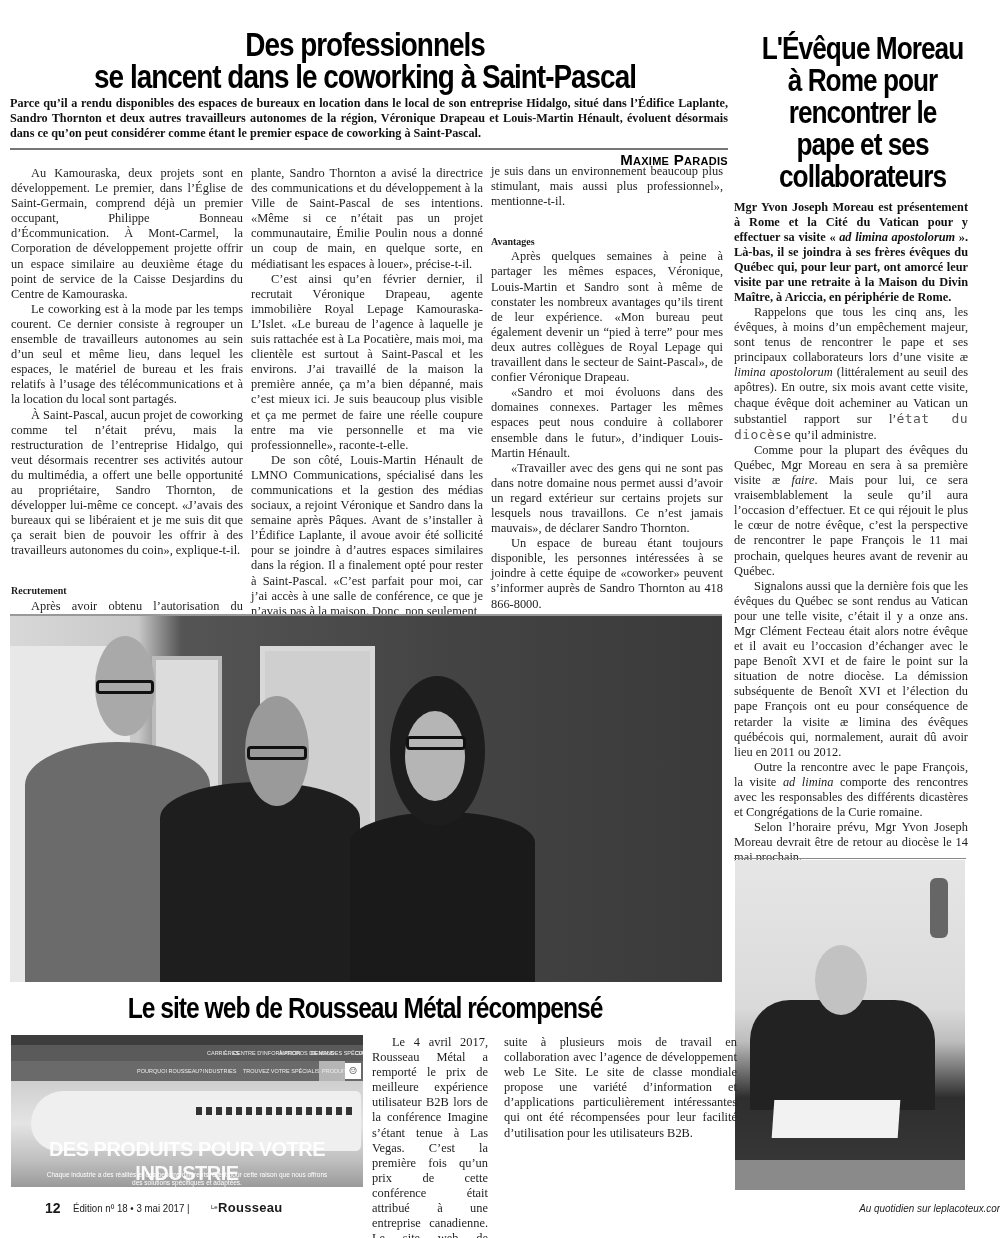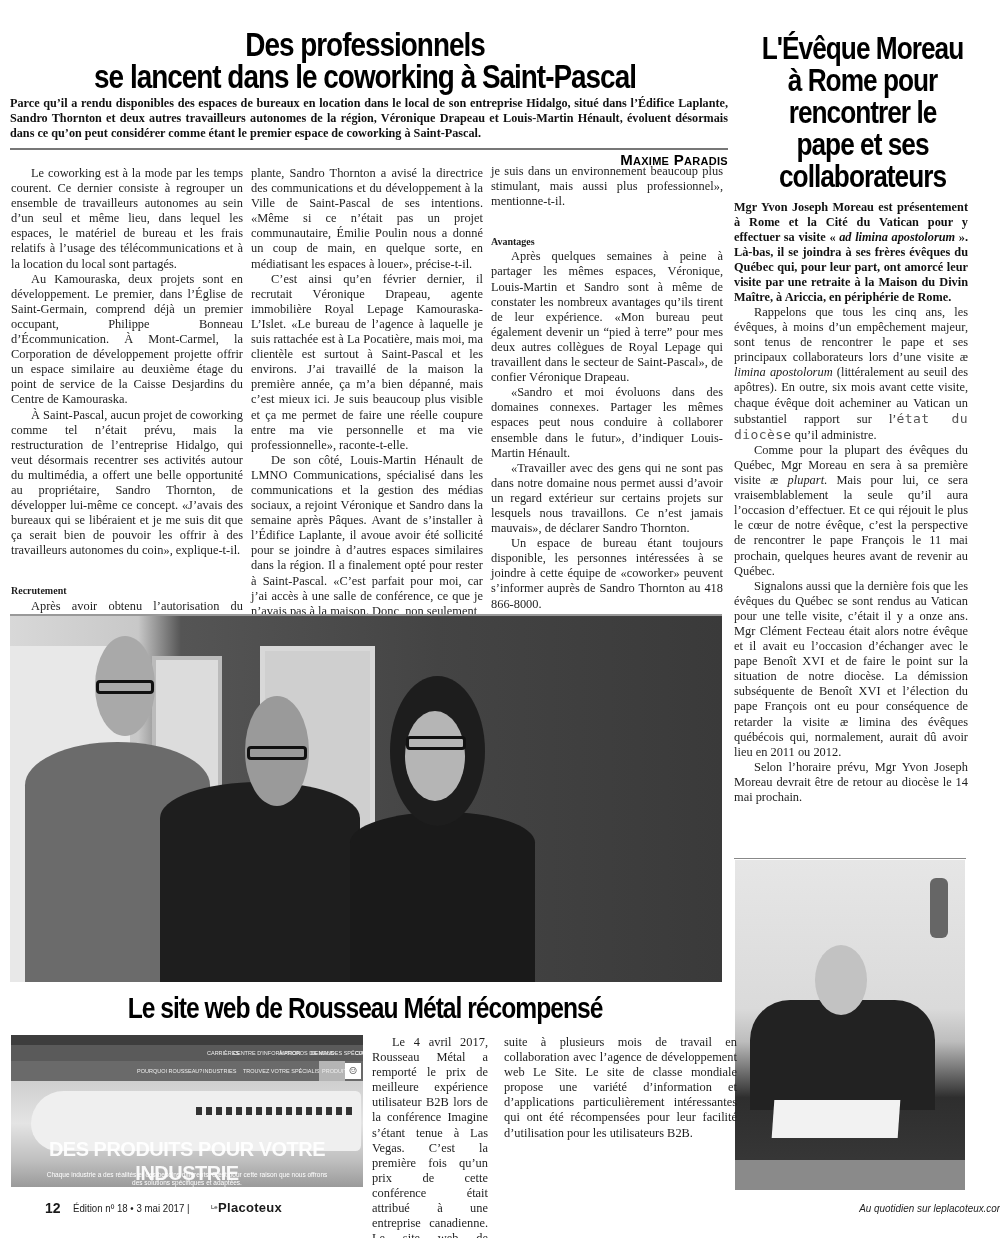--- a/index.html
+++ b/index.html
@@ -137,22 +137,22 @@
 <div id="main-title" class="headline">
   <div>Des professionnels</div>
   <div>se lancent dans le coworking à Saint-Pascal</div>
 </div>
 
 <div id="main-lede">Parce qu’il a rendu disponibles des espaces de bureaux en location dans le local de son entreprise Hidalgo, situé dans l’Édifice Laplante, Sandro Thornton et deux autres travailleurs autonomes de la région, Véronique Drapeau et Louis-Martin Hénault, évoluent désormais dans ce qu’on peut considérer comme étant le premier espace de coworking à Saint-Pascal.</div>
 <div id="lede-rule"></div>
 <div id="byline">Maxime Paradis</div>
 
 <div id="col1" class="col body-text">
+  <p>Au Kamouraska, deux projets sont en développement. Le premier, dans l’Église de Saint-Germain, comprend déjà un premier occupant, Philippe Bonneau d’Écommunication. À Mont-Carmel, la Corporation de développement projette offrir un espace similaire au deuxième étage du point de service de la Caisse Desjardins du Centre de Kamouraska.</p>
   <p>Le coworking est à la mode par les temps courent. Ce dernier consiste à regrouper un ensemble de travailleurs autonomes au sein d’un seul et même lieu, dans lequel les espaces, le matériel de bureau et les frais relatifs à l’usage des télécommunications et à la location du local sont partagés.</p>
-  <p>Au Kamouraska, deux projets sont en développement. Le premier, dans l’Église de Saint-Germain, comprend déjà un premier occupant, Philippe Bonneau d’Écommunication. À Mont-Carmel, la Corporation de développement projette offrir un espace similaire au deuxième étage du point de service de la Caisse Desjardins du Centre de Kamouraska.</p>
   <p>À Saint-Pascal, aucun projet de coworking comme tel n’était prévu, mais la restructuration de l’entreprise Hidalgo, qui veut désormais recentrer ses activités autour du multimédia, a offert une belle opportunité au propriétaire, Sandro Thornton, de développer lui-même ce concept. «J’avais des bureaux qui se libéraient et je me suis dit que ça serait bien de pouvoir les offrir à des travailleurs autonomes du coin», explique-t-il.</p>
   <div class="subhead">Recrutement</div>
   <p>Après avoir obtenu l’autorisation du propriétaire du bâtiment, Construction La-</p>
 </div>
 
 <div id="col2" class="col body-text">
   <p class="noindent">plante, Sandro Thornton a avisé la directrice des communications et du développement à la Ville de Saint-Pascal de ses intentions. «Même si ce n’était pas un projet communautaire, Émilie Poulin nous a donné un coup de main, en quelque sorte, en médiatisant les espaces à louer», précise-t-il.</p>
   <p>C’est ainsi qu’en février dernier, il recrutait Véronique Drapeau, agente immobilière Royal Lepage Kamouraska-L’Islet. «Le bureau de l’agence à laquelle je suis rattachée est à La Pocatière, mais moi, ma clientèle est surtout à Saint-Pascal et les environs. J’ai travaillé de la maison la première année, ça m’a bien dépanné, mais c’est mieux ici. Je suis beaucoup plus visible et ça me permet de faire une réelle coupure entre ma vie personnelle et ma vie professionnelle», raconte-t-elle.</p>
   <p>De son côté, Louis-Martin Hénault de LMNO Communications, spécialisé dans les communications et la gestion des médias sociaux, a rejoint Véronique et Sandro dans la semaine après Pâques. Avant de s’installer à l’Édifice Laplante, il avoue avoir été sollicité pour se joindre à d’autres espaces similaires dans la région. Il a finalement opté pour rester à Saint-Pascal. «C’est parfait pour moi, car j’ai accès à une salle de conférence, ce que je n’avais pas à la maison. Donc, non seulement</p>
 </div>
@@ -189,23 +189,26 @@
 <div id="side-title" class="headline">L'Évêque Moreau à Rome pour rencontrer le pape et ses collaborateurs</div>
 
 <div id="side-body" class="body-text">
   <div id="side-lede">
     <span>Mgr Yvon Joseph Moreau est présentement à Rome et la Cité du Vatican pour y effectuer sa visite « </span><em>ad limina apostolorum</em><span> ». Là-bas, il se joindra à ses frères évêques du Québec qui, pour leur part, ont amorcé leur visite par une retraite à la Maison du Divin Maître, à Ariccia, en périphérie de Rome.</span>
   </div>
   <p>
     <span>Rappelons que tous les cinq ans, les évêques, à moins d’un empêchement majeur, sont tenus de rencontrer le pape et ses principaux collaborateurs lors d’une visite </span><span>æ</span><em> limina apostolorum</em><span> (littéralement au seuil des apôtres). En outre, six mois avant cette visite, chaque évêque doit acheminer au Vatican un substantiel rapport sur l’</span><span class="mono">état du diocèse</span><span> qu’il administre.</span>
   </p>
   <p>
-    <span>Comme pour la plupart des évêques du Québec, Mgr Moreau en sera à sa première visite </span><span>æ</span><em> plupart</em><span>. Mais pour lui, ce sera vraisemblablement la seule qu’il aura l’occasion d’effectuer. Et ce qui réjouit le plus le cœur de notre évêque, c’est la perspective de rencontrer le pape François le 11 mai prochain, quelques heures avant de revenir au Québec.</span>
+    <span>Comme pour la plupart des évêques du Québec, Mgr Moreau en sera à sa première visite </span><span>æ</span><em> faire</em><span>. Mais pour lui, ce sera vraisemblablement la seule qu’il aura l’occasion d’effectuer. Et ce qui réjouit le plus le cœur de notre évêque, c’est la perspective de rencontrer le pape François le 11 mai prochain, quelques heures avant de revenir au Québec.</span>
   </p>
   <p>Signalons aussi que la dernière fois que les évêques du Québec se sont rendus au Vatican pour une telle visite, c’était il y a onze ans. Mgr Clément Fecteau était alors notre évêque et il avait eu l’occasion d’échanger avec le pape Benoît XVI et de faire le point sur la situation de notre diocèse. La démission subséquente de Benoît XVI et l’élection du pape François ont eu pour conséquence de retarder la visite æ limina des évêques québécois qui, normalement, aurait dû avoir lieu en 2011 ou 2012.</p>
+  <p>
+    <span>Outre la rencontre avec le pape François, la visite </span><em>ad limina</em><span> comporte des rencontres avec les responsables des différents dicastères et Congrégations de la Curie romaine.</span>
+  </p>
   <p>Selon l’horaire prévu, Mgr Yvon Joseph Moreau devrait être de retour au diocèse le 14 mai prochain.</p>
 </div>
 <div id="side-rule"></div>
 
 <div id="photo-bishop" title="Mgr Moreau assis à un bureau devant un livre ouvert">
   <div style="position:absolute;left:195px;top:18px;width:18px;height:60px;background:#666;border-radius:6px;"></div>
   <div style="position:absolute;left:15px;top:140px;width:185px;height:110px;background:#222;border-radius:40px 40px 0 0;"></div>
   <div class="head" style="left:80px;top:85px;width:52px;height:70px;background:#c2c2c2;"></div>
   <div style="position:absolute;left:38px;top:240px;width:126px;height:38px;background:#f2f2f2;transform:skewX(-4deg);"></div>
   <div style="position:absolute;left:0;top:300px;width:100%;height:30px;background:#8a8a8a;"></div>
@@ -243,15 +246,15 @@
   <p>Le 4 avril 2017, Rousseau Métal a remporté le prix de meilleure expérience utilisateur B2B lors de la conférence Imagine s’étant tenue à Las Vegas. C’est la première fois qu’un prix de cette conférence était attribué à une entreprise canadienne. Le site web de Rousseau, www.rousseaumetal.com a été lancé en mars 2016</p>
 </div>
 <div id="bottom-col2" class="body-text">
   <p class="noindent">suite à plusieurs mois de travail en collaboration avec l’agence de développement web Le Site. Le site de classe mondiale propose une variété d’information et d’applications particulièrement intéressantes qui ont été récompensées pour leur facilité d’utilisation pour les utilisateurs B2B.</p>
 </div>
 
 <div id="footer">
   <span id="page-num">12</span>
   <span id="edition">Édition nº 18 • 3 mai 2017 |</span>
   <span id="brand-small">Le</span>
-  <span id="brand">Placoteux</span>
+  <span id="brand">Rousseau</span>
   <span id="tagline">Au quotidien sur leplacoteux.com</span>
 </div>
 
 </body></html>

